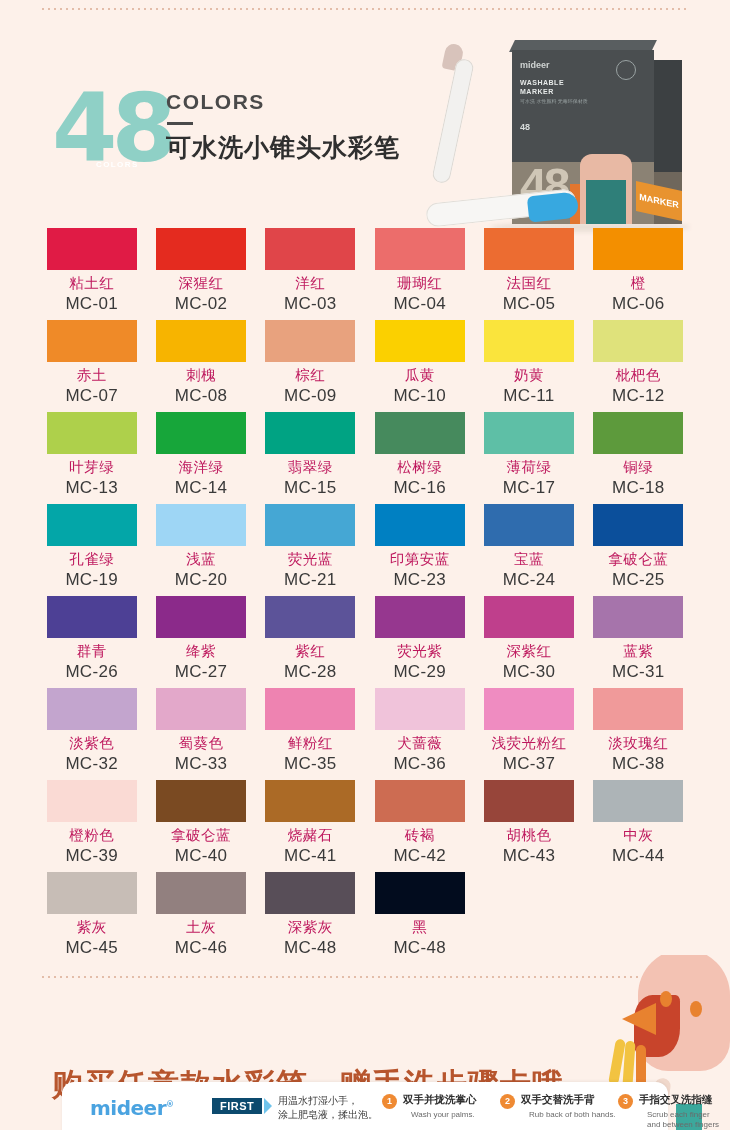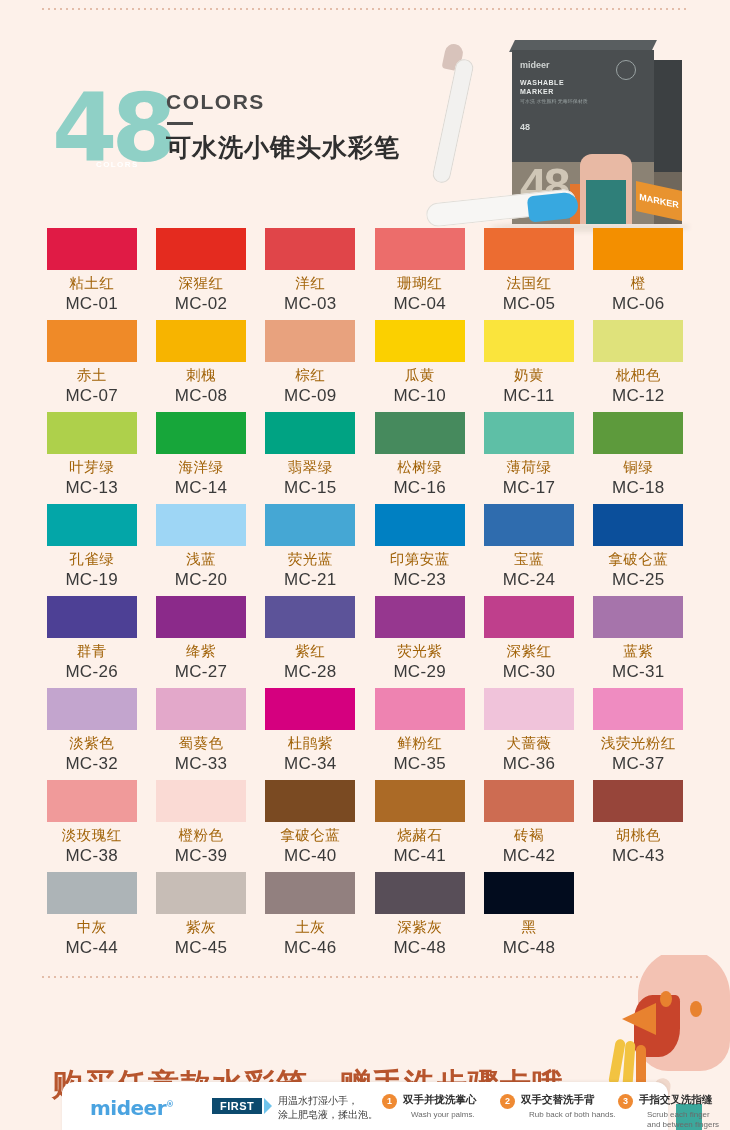--- a/index.html
+++ b/index.html
@@ -122,21 +122,21 @@
 
   
   .grid{
     position:absolute;left:40px;top:228px;width:650px;
     display:grid;grid-template-columns:repeat(6,1fr);
     column-gap:6px;row-gap:0px;
   }
   .cell{width:100%;text-align:center;}
   .sw{width:90px;height:42px;margin:0 auto;}
   .nm{
-    font-size:14.5px;color:#a16207;margin-top:4px;letter-spacing:.5px;
+    font-size:14.5px;color:#be185d;margin-top:4px;letter-spacing:.5px;
     font-family:"DejaVu Sans",sans-serif;white-space:nowrap;
   }
   .code{
     font-size:17px;color:#3a3a3a;margin-top:1px;margin-bottom:6px;letter-spacing:.3px;
     font-family:"Liberation Sans",sans-serif;
   }
 
   
   .promo{
     position:absolute;left:52px;top:1064px;
@@ -417,25 +417,20 @@
         <div class="sw" style="background: rgb(195, 165, 206);"></div>
         <div class="nm">淡紫色</div>
         <div class="code">MC-32</div>
       </div>
       <div class="cell">
         <div class="sw" style="background: rgb(227, 168, 202);"></div>
         <div class="nm">蜀葵色</div>
         <div class="code">MC-33</div>
       </div>
       <div class="cell">
-        <div class="sw" style="background: rgb(213, 0, 127);"></div>
-        <div class="nm">杜鹃紫</div>
-        <div class="code">MC-34</div>
-      </div>
-      <div class="cell">
         <div class="sw" style="background: rgb(238, 131, 177);"></div>
         <div class="nm">鲜粉红</div>
         <div class="code">MC-35</div>
       </div>
       <div class="cell">
         <div class="sw" style="background: rgb(240, 195, 218);"></div>
         <div class="nm">犬蔷薇</div>
         <div class="code">MC-36</div>
       </div>
       <div class="cell">

